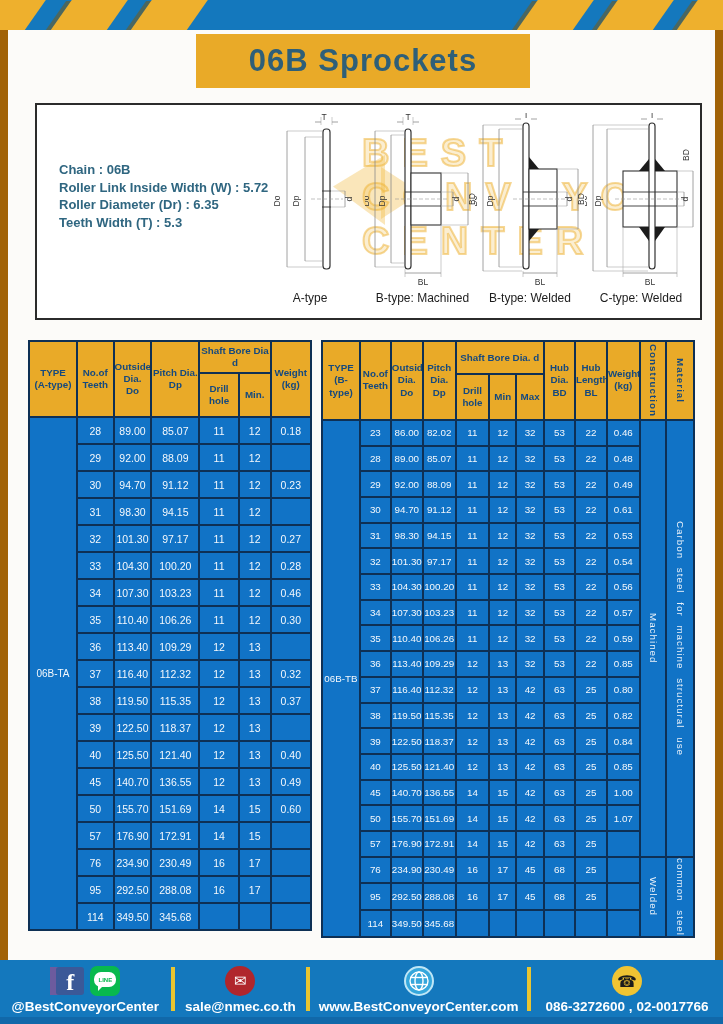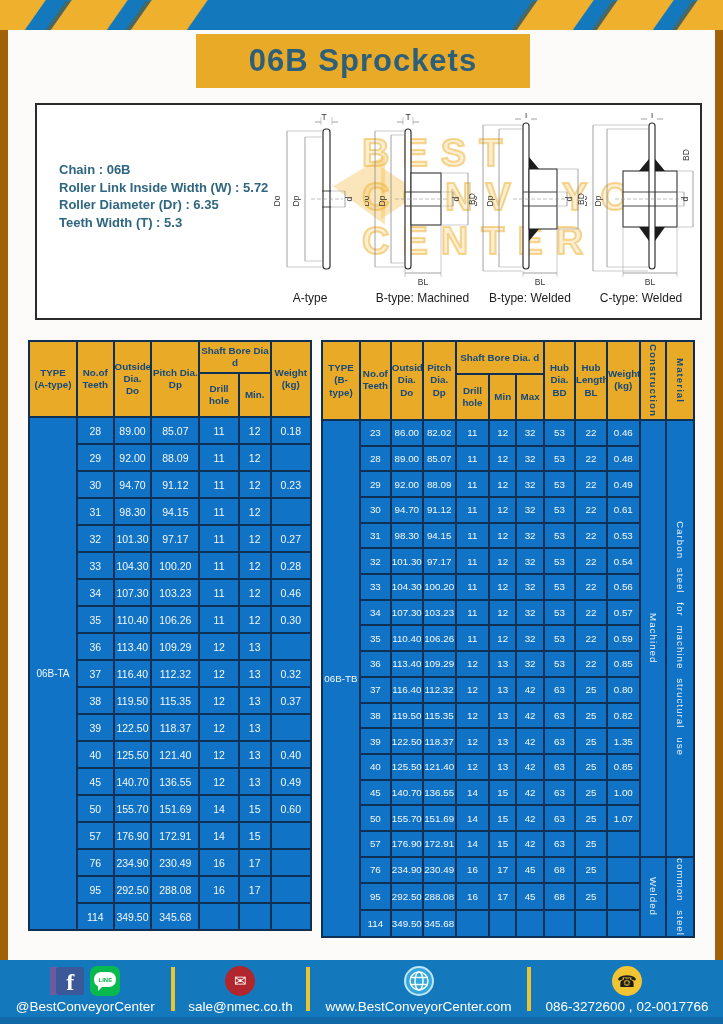--- a/index.html
+++ b/index.html
@@ -49,21 +49,21 @@
   .type-cell{font-size:10px;color:#f4f8fc;}
   .vhead{writing-mode:vertical-rl;padding:2px 0;letter-spacing:1px;}
   .vcell{writing-mode:vertical-rl;font-size:9.5px;letter-spacing:1px;word-spacing:5px;color:#eaf2fa;}
   
   .footer{position:absolute;left:0;top:960px;width:723px;height:64px;background:#1478bd;display:flex;align-items:stretch;}
   .footer-edge{position:absolute;left:0;bottom:0;width:723px;height:7px;background:#1168a9;}
   .f-sec{display:flex;flex-direction:column;align-items:center;justify-content:flex-start;padding-top:5px;}
   .s1{width:24%;} .s2{width:18.5%;} .s3{width:30.5%;} .s4{width:27%;}
   .f-sep{width:4px;height:44px;background:#e9c531;align-self:center;margin-top:-6px;}
   .f-icons{height:32px;display:flex;align-items:center;gap:6px;}
-  .f-text{font-size:13.5px;font-weight:normal;color:#fff;margin-top:2px;white-space:nowrap;}
+  .f-text{font-size:13.5px;font-weight:bold;color:#fff;margin-top:2px;white-space:nowrap;}
   .ic-fb-wrap{position:relative;width:34px;height:28px;}
   .ic-fb-purple{position:absolute;left:0;top:0;width:12px;height:28px;background:#6c5b9e;}
   .ic-fb{position:absolute;left:6px;top:0;width:28px;height:28px;background:#3b5998;border-radius:3px;color:#fff;font-size:24px;font-weight:bold;display:flex;align-items:flex-end;justify-content:center;line-height:26px;font-family:"Liberation Serif",serif;}
   .ic-line{width:30px;height:30px;background:#08b94e;border-radius:7px;position:relative;}
   .ic-line .bubble{position:absolute;left:4px;top:6px;width:22px;height:15px;background:#fff;border-radius:7px;display:flex;align-items:center;justify-content:center;font-size:6px;font-weight:bold;color:#08b94e;}
   .ic-line .tail{position:absolute;left:8px;top:19px;width:0;height:0;border-style:solid;border-width:6px 6px 0 0;border-color:#fff transparent transparent transparent;}
   .ic-mail{width:30px;height:30px;border-radius:50%;background:#b0262c;color:#fff;display:flex;align-items:center;justify-content:center;font-size:15px;}
   .ic-phone{width:30px;height:30px;border-radius:50%;background:#f0c433;color:#1c1c1c;display:flex;align-items:center;justify-content:center;font-size:16px;}
 </style>
 <title>06B Sprockets</title></head>
@@ -611,21 +611,21 @@
         </tr>
         <tr>
           <td>39</td>
           <td>122.50</td>
           <td>118.37</td>
           <td>12</td>
           <td>13</td>
           <td>42</td>
           <td>63</td>
           <td>25</td>
-          <td>1.35</td>
+          <td>0.84</td>
         </tr>
         <tr>
           <td>40</td>
           <td>125.50</td>
           <td>121.40</td>
           <td>12</td>
           <td>13</td>
           <td>42</td>
           <td>63</td>
           <td>25</td>

